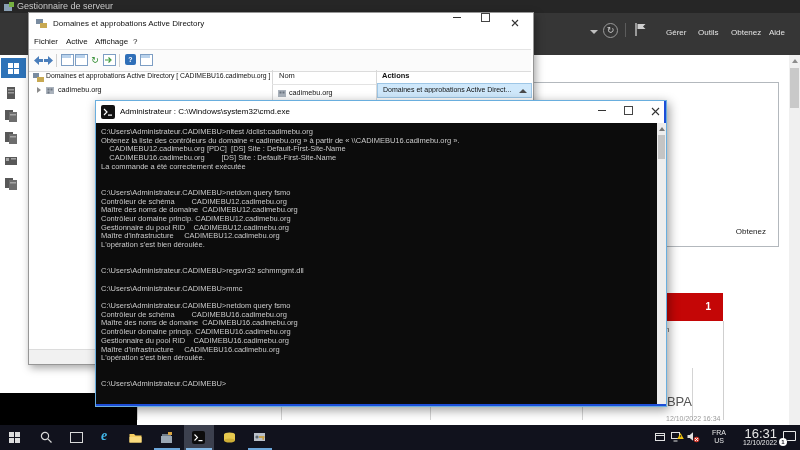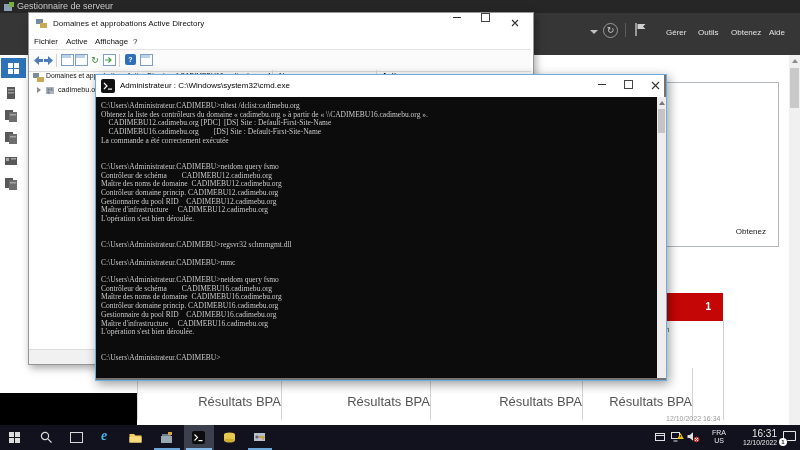--- a/index.html
+++ b/index.html
@@ -49,37 +49,37 @@
   .tbband{position:absolute;left:1px;top:1px;width:9px;height:3px;background:#b9d2ec;}
   .hlp{top:4px;width:11px;height:11px;background:#2f6fb8;border-radius:2px;color:#fff;font-size:7px;font-weight:bold;
        text-align:center;line-height:11px;}
   .pane-div{top:57px;width:1px;height:279px;background:#d9d9d9;}
   .tri-right{width:0;height:0;border-top:3px solid transparent;border-bottom:3px solid transparent;border-left:4px solid #8c8c8c;}
   #ad-actions-row{left:348px;top:70px;width:153px;height:13px;background:#cfe8fb;border:1px solid #9dc6e6;}
   .tri-up{width:0;height:0;border-left:4px solid transparent;border-right:4px solid transparent;border-bottom:4px solid #4a4a4a;}
   #ad-status{left:0;top:336px;width:502px;height:14px;background:#f1f1f1;border-top:1px solid #dcdcdc;}
 
   
-  #cmd-win{left:95px;top:74px;width:570px;height:305px;background:#737373;border:1px solid #69aede;
+  #cmd-win{left:95px;top:100px;width:570px;height:305px;background:#1d4ed8;border:1px solid #69aede;
            box-shadow:2px 3px 10px rgba(0,0,0,.4);z-index:10;}
   #cmd-title{left:24px;top:0;line-height:22px;font-size:8px;color:#000;}
   #cmd-console{left:0;top:22px;width:568px;height:281px;background:#0c0c0c;overflow:hidden;}
-  #cmd-console pre{margin:0;padding:5px 0 0 5px;font-family:Liberation Serif, serif;
+  #cmd-console pre{margin:0;padding:5px 0 0 5px;font-family:Liberation Sans, sans-serif;
                    font-size:7.5px;line-height:8.7px;color:#c9c9c9;}
   #cmd-scroll{position:absolute;right:0;top:22px;width:9px;height:281px;background:#ededed;}
   #cmd-thumb{position:absolute;left:1px;top:12px;width:7px;height:24px;background:#c4c4c4;}
 
   
   #taskbar{left:0;top:425px;width:800px;height:25px;background:#11121d;z-index:50;}
   .tb-item{top:0;height:25px;}
   .tb-underline{position:absolute;left:2px;bottom:0;right:2px;height:2px;background:#6ca6d9;}
   .tb-cmd-active{background:#3c404e;}
   .tray-txt{font-size:7px;line-height:8px;color:#e8e8e8;text-align:center;}
   #clock{text-align:right;color:#e8e8e8;}
-  #clock .t{font-size:10px;line-height:9px;}
+  #clock .t{font-size:13px;line-height:9px;}
   #clock .d{font-size:6.8px;line-height:9px;}
   #ac-badge{position:absolute;left:-3px;bottom:-1px;width:8px;height:8px;border-radius:50%;background:#fff;
             color:#16161f;font-size:6px;line-height:8px;text-align:center;font-weight:bold;}
 </style>
 </head>
 <body>
 
 <div id="screen">
 
   <div class="abs" id="sm-titlebar">

